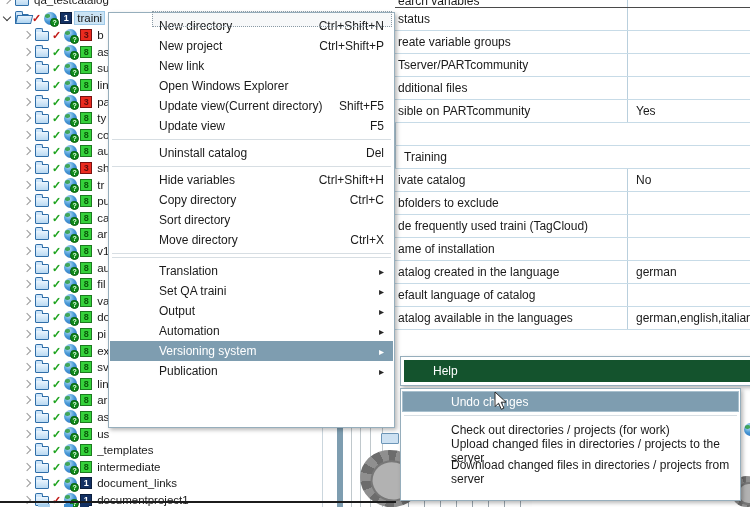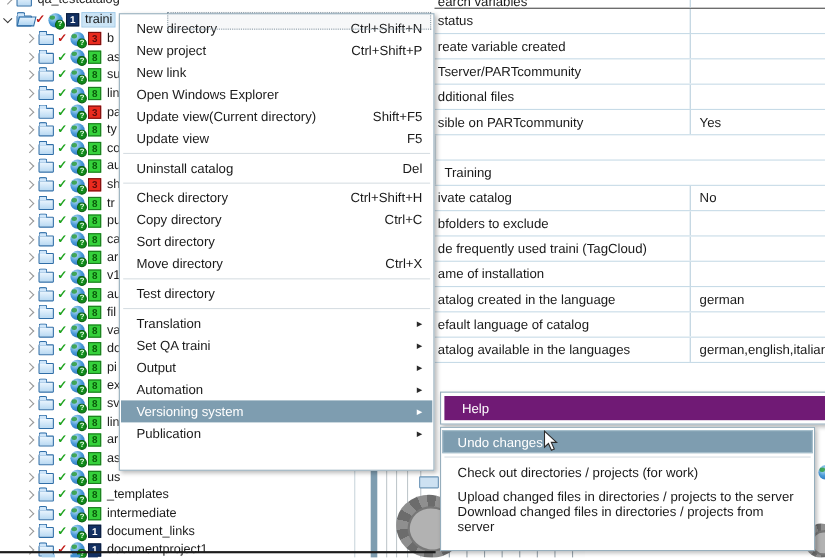--- a/index.html
+++ b/index.html
@@ -57,29 +57,29 @@
   .prow { display:flex; height:23px; border-bottom:1px solid #c7dbe7; overflow:hidden; }
   .pname { width:232px; flex:none; padding-left:3px; line-height:22px; white-space:nowrap; overflow:hidden; }
   .pvalue { flex:1; border-left:1px solid #b9cfdd; padding-left:8px; line-height:22px; white-space:nowrap; overflow:hidden; }
   .prow.partial { height:8px; border-bottom:1px solid #4a4a4a; }
   .prow.partial .pname, .prow.partial .pvalue { margin-top:-10px; }
 
   
   .menu-box { background:#fff; border:1px solid #96aebc; box-shadow:2px 2px 4px rgba(0,0,0,0.28); }
   .context-menu { position:absolute; left:108px; top:12px; width:287px; height:416px; padding:3px 1px; z-index:5; }
   .menu-item { display:flex; align-items:center; height:20px; padding:0 9px 0 14px; cursor:default; }
-  .menu-item .mi-label { flex:1; }
+  .menu-item .mi-label { flex:1;margin-left:35px; }
   .menu-item .mi-short { color:#1a1a1a; }
   .menu-item .mi-arrow { width:9px; text-align:right; font-size:10px; color:#2a2a2a; }
   .menu-item.hl { background:#7e9db0; color:#ffffff; }
   .menu-item.hl .mi-short, .menu-item.hl .mi-arrow { color:#ffffff; }
   .menu-sep { height:1px; background:#d7dee3; margin:3px 2px; }
 
   .help-box { position:absolute; left:400px; top:356px; width:355px; height:30px; padding:3px; z-index:4; }
-  .help-bar { height:100%; background:#701a75; color:#fff; line-height:22px; padding-left:16px; }
+  .help-bar { height:100%; background:#14532d; color:#fff; line-height:22px; padding-left:29px; }
 
   .submenu { position:absolute; left:400px; top:388px; width:341px; height:113px; padding:2px 1px; z-index:6; }
   .submenu .menu-item { height:21px; }
   .submenu .menu-item.hl { outline:1px solid #a8c0ce; outline-offset:-1px;justify-content:center; }
 
   .cursor { position:absolute; left:494px; top:391px; z-index:10; }
 </style>
 </head>
 <body>
 
@@ -496,21 +496,21 @@
         <div class="pname">earch variables</div>
         <div class="pvalue"></div>
       </div>
 
       <div class="prow">
         <div class="pname">status</div>
         <div class="pvalue"></div>
       </div>
 
       <div class="prow">
-        <div class="pname">reate variable created</div>
+        <div class="pname">reate variable groups</div>
         <div class="pvalue"></div>
       </div>
 
       <div class="prow">
         <div class="pname">Tserver/PARTcommunity</div>
         <div class="pvalue"></div>
       </div>
 
       <div class="prow">
         <div class="pname">dditional files</div>
@@ -614,21 +614,21 @@
       <div class="menu-item">
         <span class="mi-label">Uninstall catalog</span>
         <span class="mi-short">Del</span>
 
       </div>
 
       <div class="menu-sep"></div>
 
 
       <div class="menu-item">
-        <span class="mi-label">Check directory</span>
+        <span class="mi-label">Hide variables</span>
         <span class="mi-short">Ctrl+Shift+H</span>
 
       </div>
 
       <div class="menu-item">
         <span class="mi-label">Copy directory</span>
         <span class="mi-short">Ctrl+C</span>
 
       </div>
 
@@ -639,25 +639,20 @@
       </div>
 
       <div class="menu-item">
         <span class="mi-label">Move directory</span>
         <span class="mi-short">Ctrl+X</span>
 
       </div>
 
       <div class="menu-sep"></div>
 
-      <div class="menu-item">
-        <span class="mi-label">Test directory</span>
-        <span class="mi-short"></span>
-
-      </div>
 
       <div class="menu-sep"></div>
 
       <div class="menu-item">
         <span class="mi-label">Translation</span>
         <span class="mi-short"></span>
         <span class="mi-arrow">▸</span>
       </div>
 
       <div class="menu-item">

